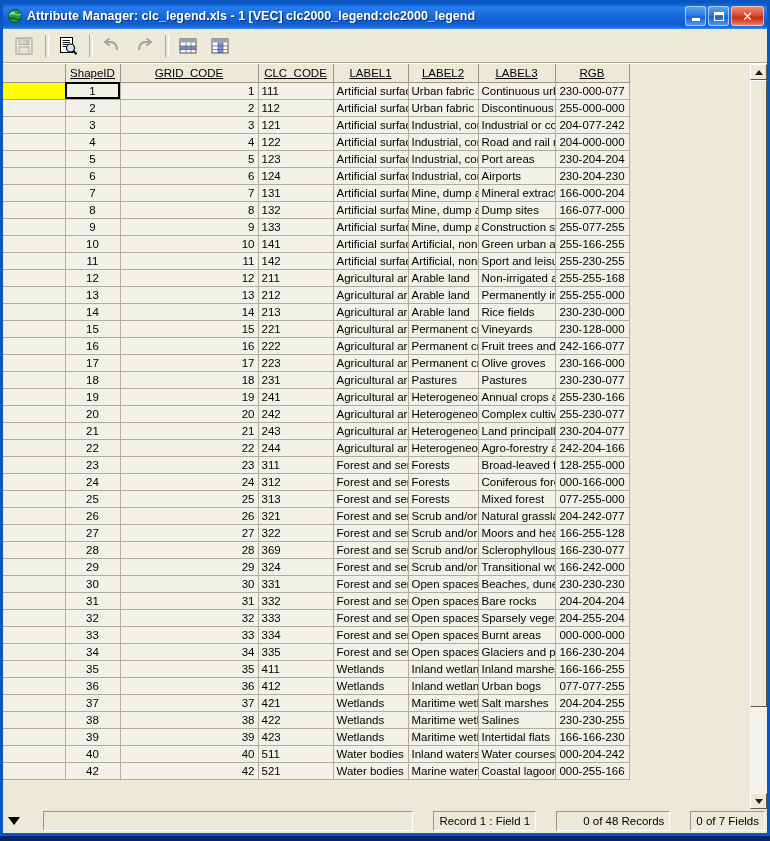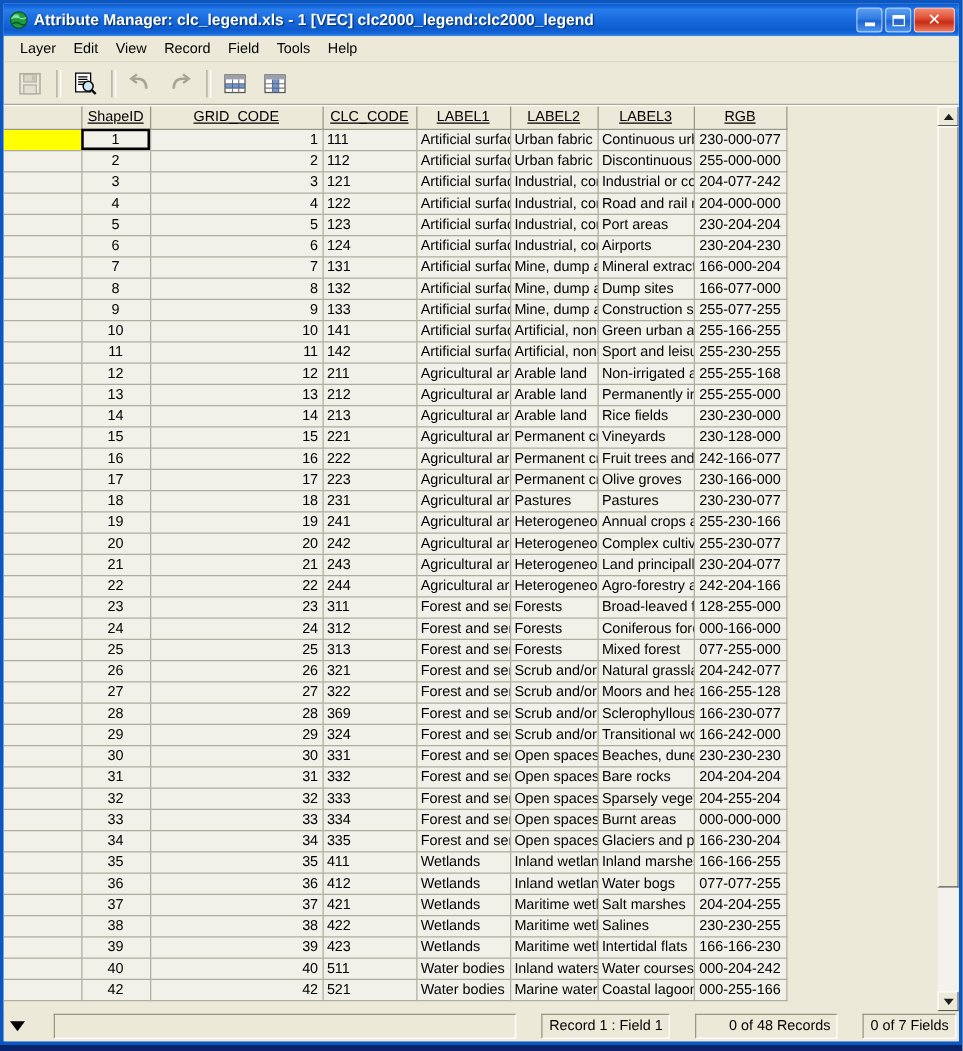--- a/index.html
+++ b/index.html
@@ -234,29 +234,20 @@
         </div>
       <div class="tb-btn tb-max">
           <div class="glyph-max"></div>
         </div>
       <div class="tb-btn tb-close">
           <span class="glyph-close">✕</span>
         </div>
     </div>
   </div>
 
-  <div class="menubar">
-    <div class="menu-item">Layer</div>
-    <div class="menu-item">Edit</div>
-    <div class="menu-item">View</div>
-    <div class="menu-item">Record</div>
-    <div class="menu-item">Field</div>
-    <div class="menu-item">Tools</div>
-    <div class="menu-item">Help</div>
-  </div>
 
   <div class="toolbar">
     <div class="tool-btn">
       <svg width="22" height="22" viewBox="0 0 22 22">
         <rect x="3" y="3" width="16" height="16" fill="#ece9d8" stroke="#b3b0a3" stroke-width="1.3"></rect>
         <rect x="6" y="3.5" width="10" height="6" fill="#d9d6c7" stroke="#b3b0a3" stroke-width="1"></rect>
         <rect x="12.5" y="4.5" width="2.5" height="4" fill="#c2bfb1"></rect>
         <rect x="6" y="12" width="10" height="7" fill="#e3e0d1" stroke="#b3b0a3" stroke-width="1"></rect>
       </svg>
     </div>
@@ -686,21 +677,21 @@
               <td class="c-txt">Inland marshes</td>
               <td class="c-rgb">166-166-255</td>
             </tr>
             <tr>
               <td class="c-sel"></td>
               <td class="c-shapeid">36</td>
               <td class="c-num">36</td>
               <td class="c-code">412</td>
               <td class="c-txt">Wetlands</td>
               <td class="c-txt">Inland wetlands</td>
-              <td class="c-txt">Water bogs</td>
+              <td class="c-txt">Urban bogs</td>
               <td class="c-rgb">077-077-255</td>
             </tr>
             <tr>
               <td class="c-sel"></td>
               <td class="c-shapeid">37</td>
               <td class="c-num">37</td>
               <td class="c-code">421</td>
               <td class="c-txt">Wetlands</td>
               <td class="c-txt">Maritime wetlands</td>
               <td class="c-txt">Salt marshes</td>

